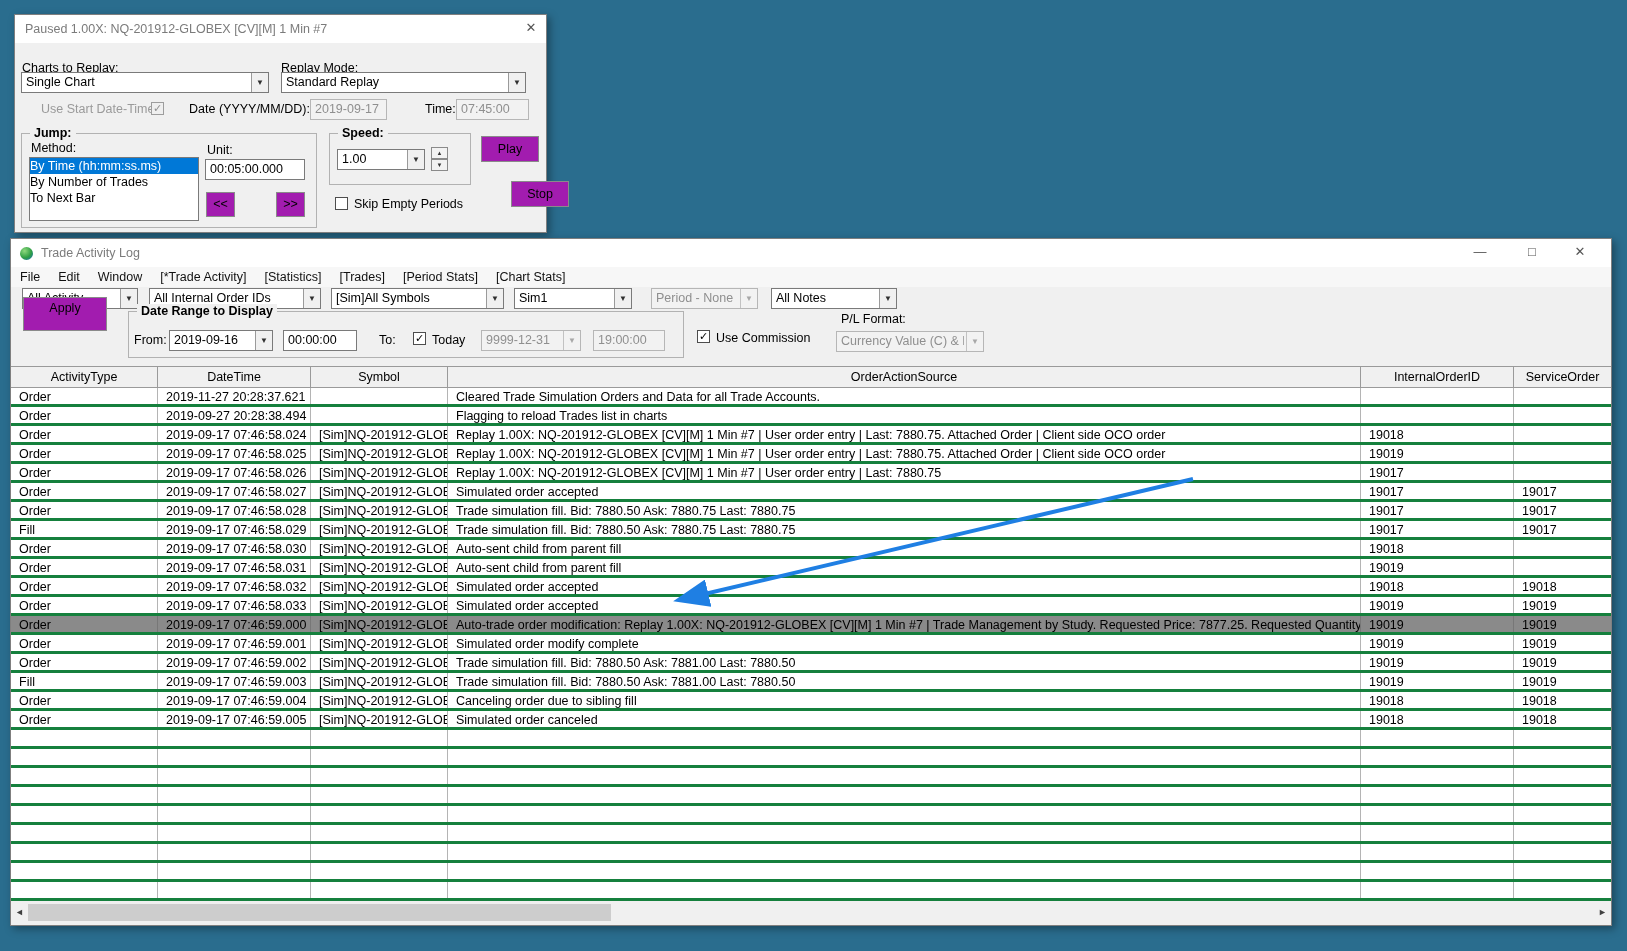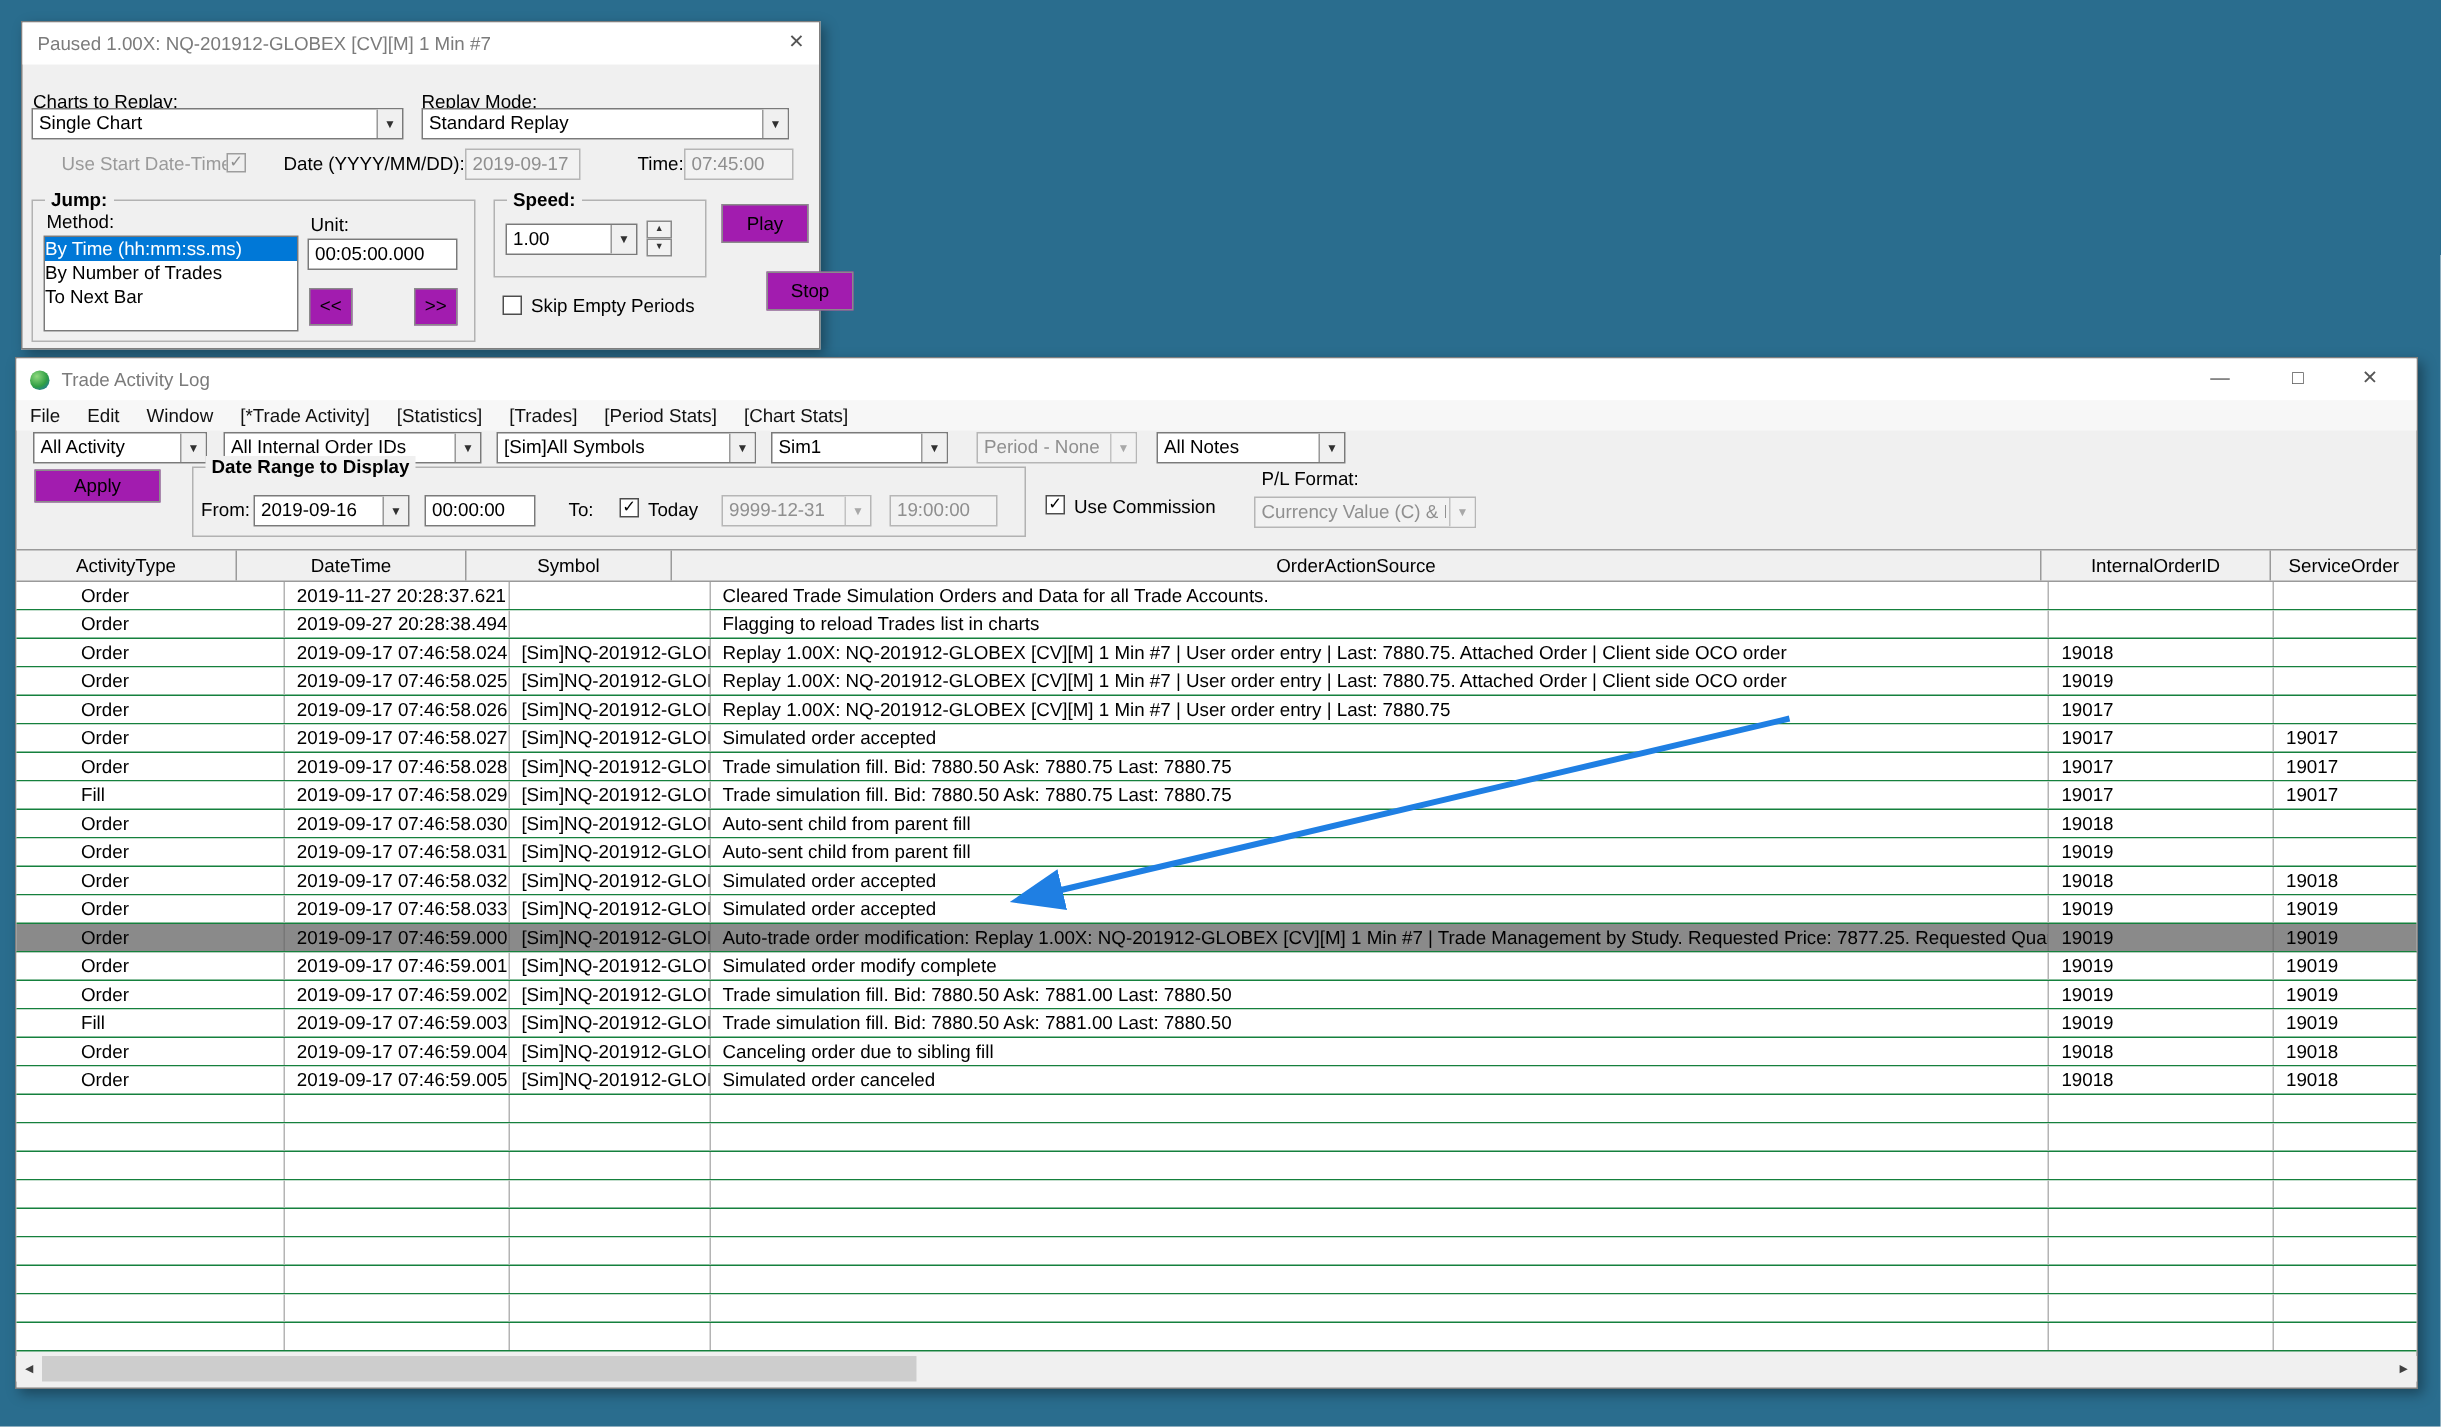--- a/index.html
+++ b/index.html
@@ -41,29 +41,29 @@
   .listbox .item { height:16px; line-height:16px; padding-left:0; white-space:nowrap; }
   .listbox .item.selected { background:#0078d7; color:#fff; }
   .spin { position:absolute; width:17px; height:24px; }
   .spin div { height:12px; background:#f2f2f2; border:1px solid #8a8a8a; font-size:6px; line-height:10px; text-align:center; color:#333; }
 
   
   #tal-win { left:10px; top:238px; width:1602px; height:688px; }
   #tal-menu { position:absolute; left:0; top:28px; right:0; height:20px; background:#f7f7f7; }
   #tal-menu .menu-item { display:inline-block; padding:0 9px; line-height:20px; color:#111; }
   #tal-filters { position:absolute; left:0; top:48px; right:0; height:24px; }
-  #apply-btn { left:12px; top:74px; width:84px; height:22px; line-height:20px; }
+  #apply-btn { left:12px; top:58px; width:84px; height:34px; line-height:20px; }
   #daterange-box { left:117px; top:72px; width:556px; height:47px; }
   #plfmt-combo { left:825px; top:92px; width:148px; }
 
   
   #tal-table { position:absolute; left:0; top:127px; width:1600px; }
   .thead { display:flex; height:22px; background:#f0f0f0; border-top:1px solid #9a9a9a; border-bottom:1px solid #9a9a9a; }
   .th { display:flex; align-items:center; justify-content:center; border-right:1px solid #9a9a9a; white-space:nowrap; overflow:hidden; }
-  .trow { display:flex; height:19px; background:#fff; border-bottom:1px solid #15803d;padding-left:35px; }
+  .trow { display:flex; height:19px; background:#fff; border-bottom:3px solid #15803d; }
   .td { line-height:18px; padding-left:8px; border-right:1px solid #b4b4b4; white-space:nowrap; overflow:hidden; }
   .trow.hl { background:#8a8a8a; }
   .trow.hl .td { border-right-color:#777; border-bottom-color:#777; }
   .c0{width:147px}.c1{width:153px}.c2{width:137px}.c3{width:913px}.c4{width:153px}.c5{width:97px;border-right:none}
 
   
   #hscroll { position:absolute; left:0; top:665px; width:1600px; height:17px; background:#f0f0f0; }
   .hs-arrow { position:absolute; top:0; width:17px; height:17px; font-size:9px; line-height:17px; text-align:center; color:#404040; background:#f0f0f0; }
   #hs-thumb { position:absolute; left:17px; top:0; width:583px; height:17px; background:#cdcdcd; }
 

